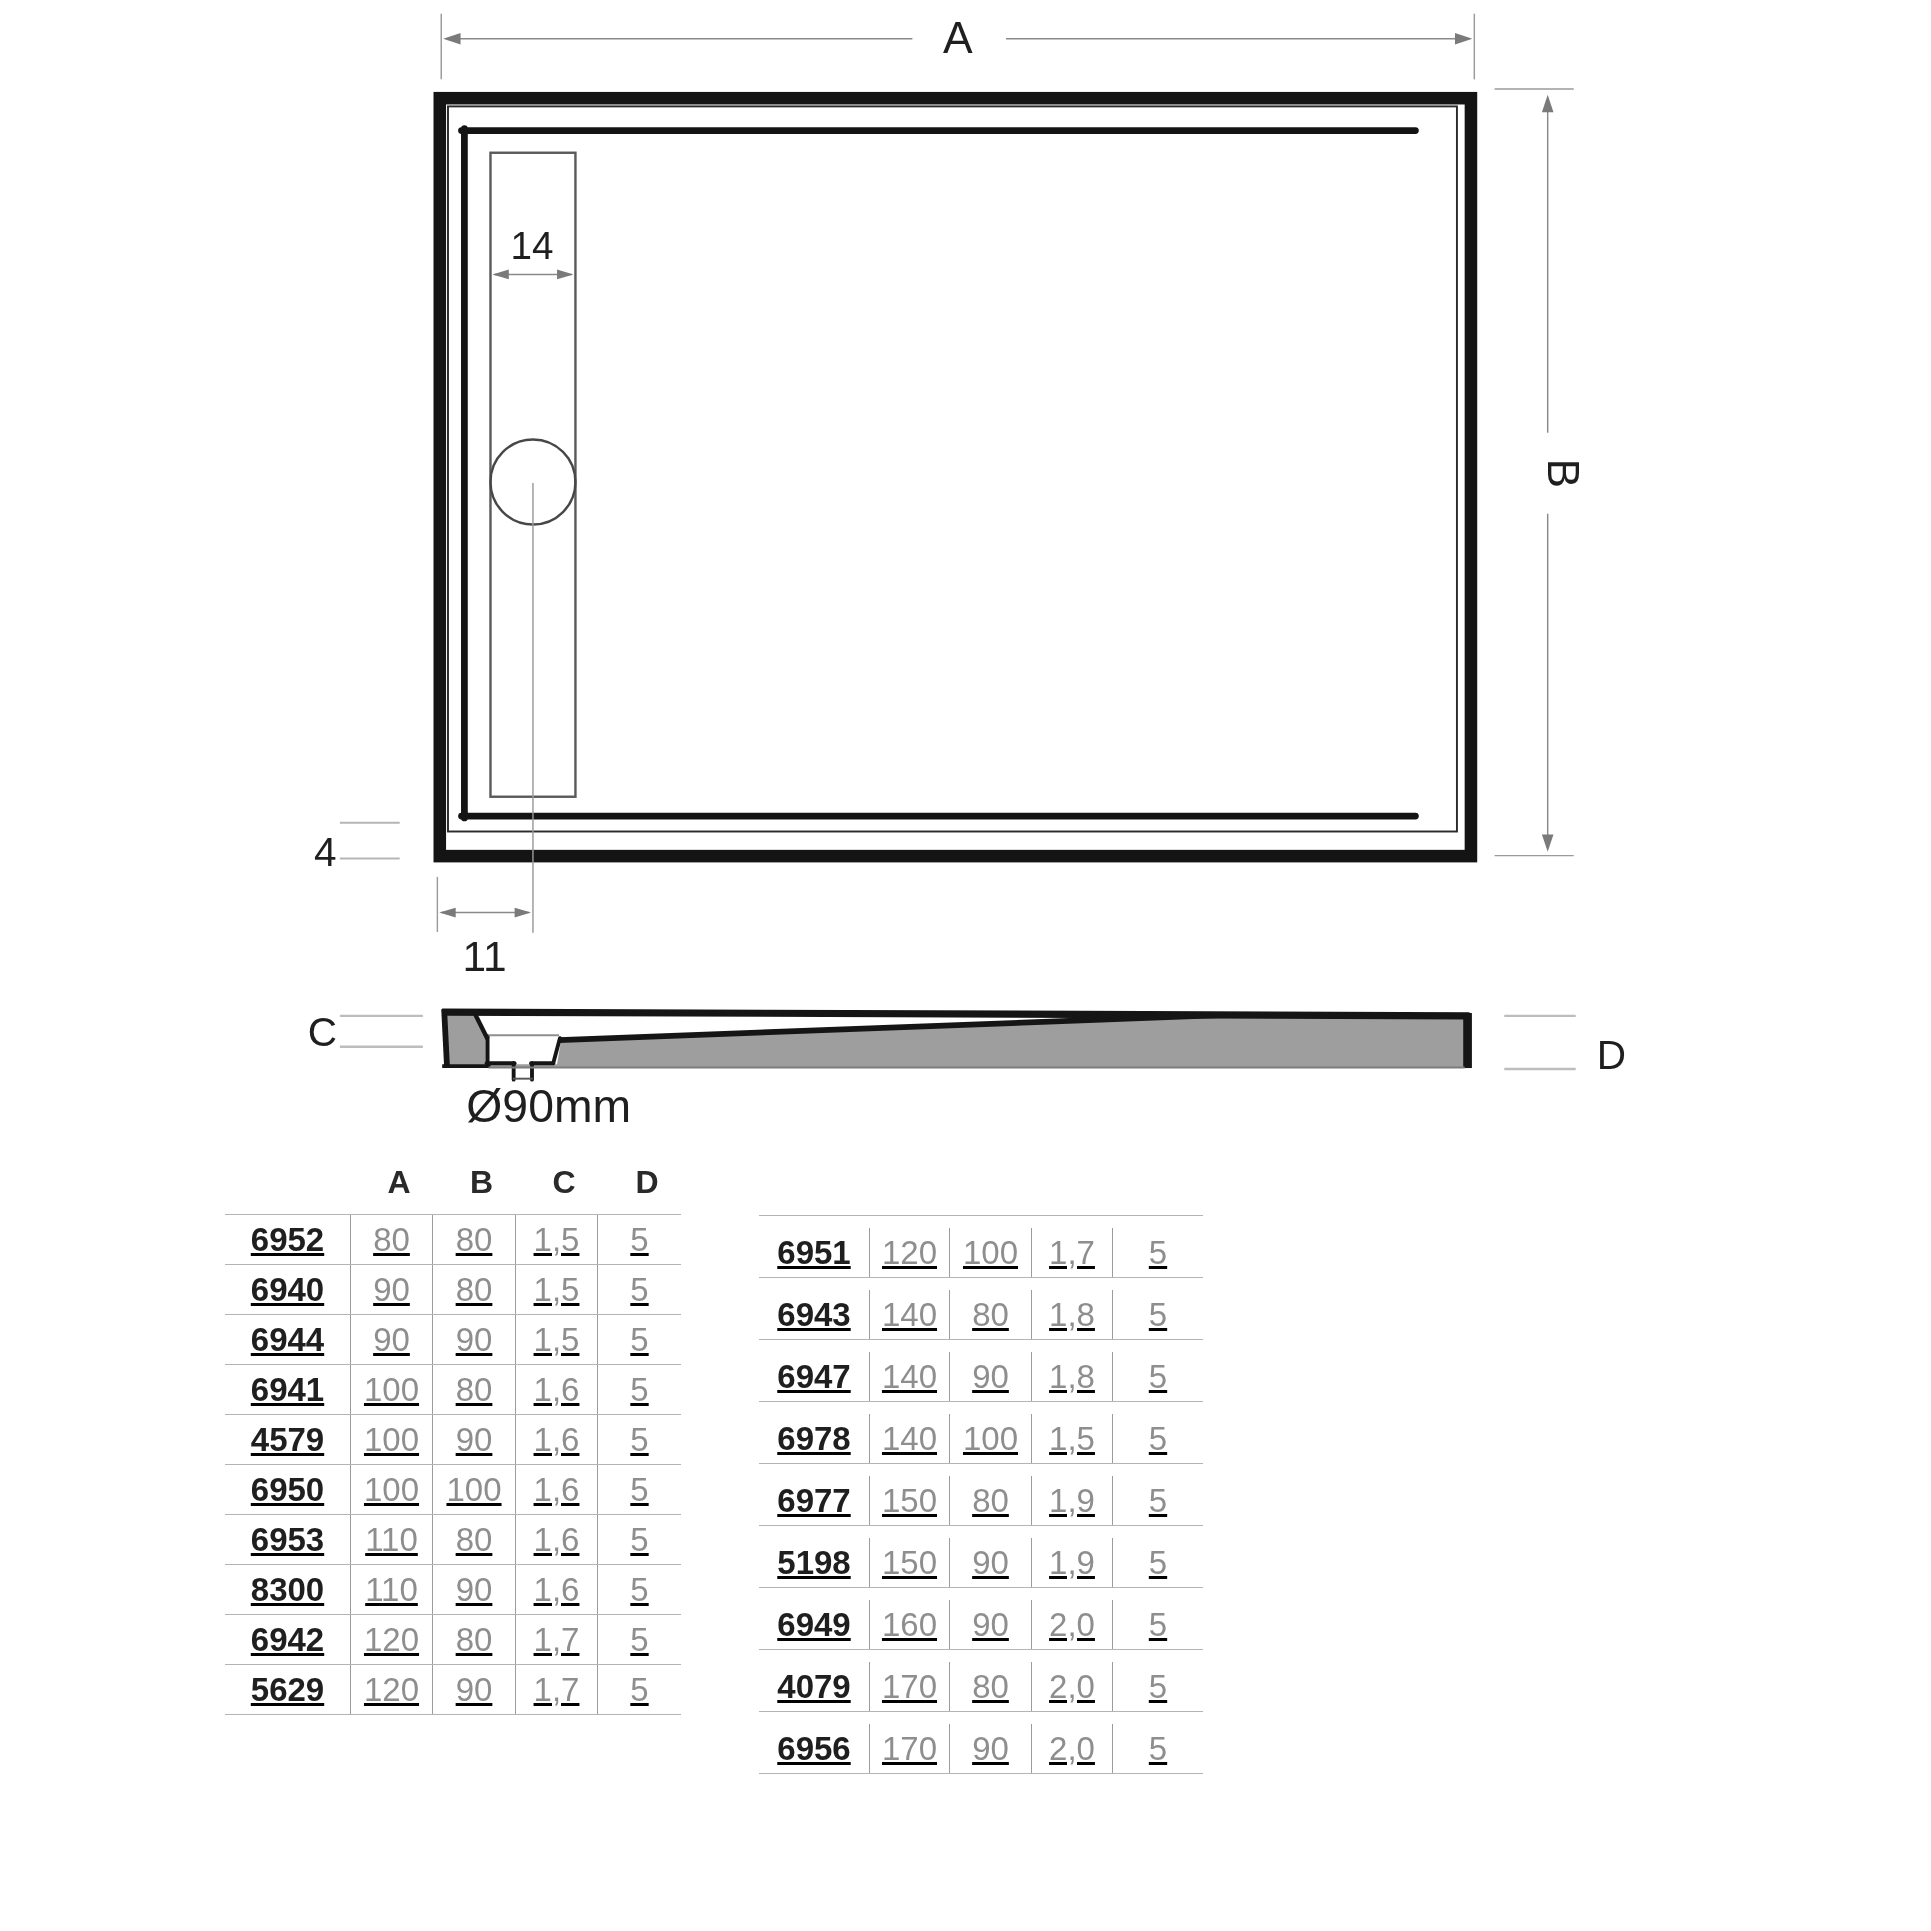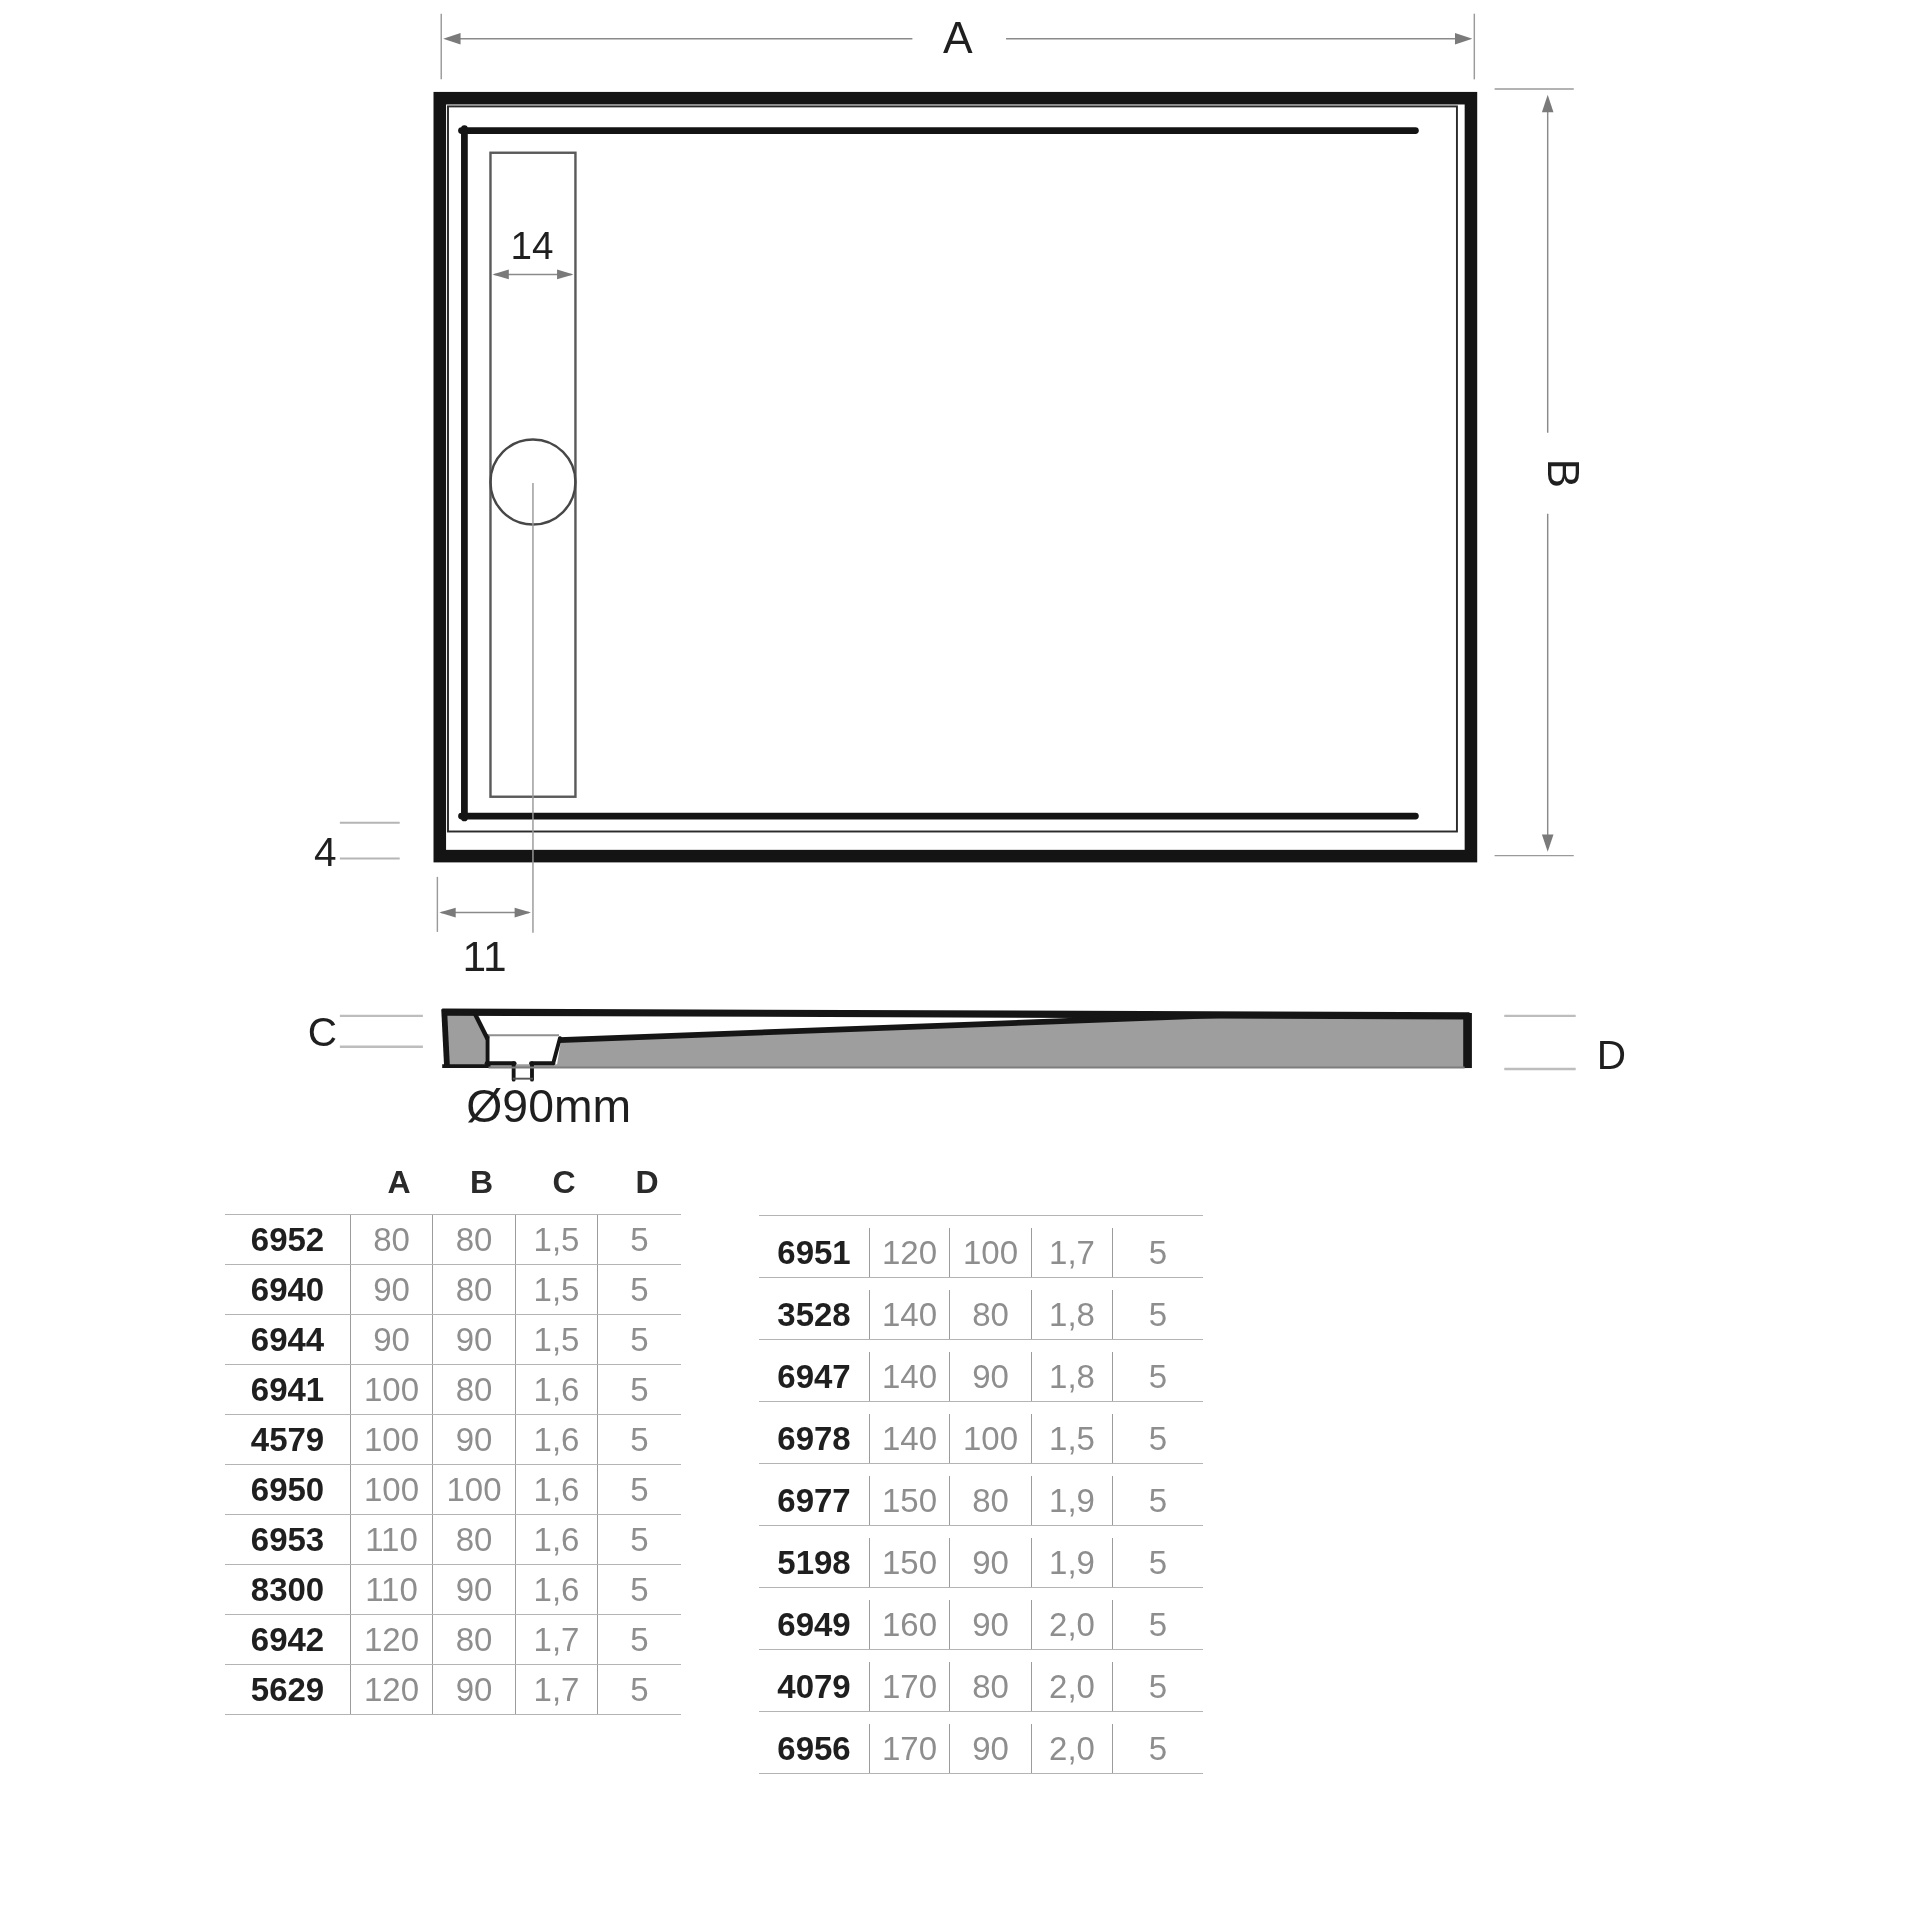--- a/index.html
+++ b/index.html
@@ -5,21 +5,21 @@
   html,body{margin:0;padding:0;background:#ffffff;}
   .page{position:relative;width:1931px;height:1931px;background:#ffffff;overflow:hidden;
         font-family:"Liberation Sans",sans-serif;}
   svg text{font-family:"Liberation Sans",sans-serif;fill:#1f1f1f;}
 
   
   .tbl{position:absolute;border-top:1.9px solid #b4b4b4;}
   .trow{display:grid;}
   .tbl-left  .trow{grid-template-columns:125px 82px 83px 82px 84px;height:50px;}
   .tbl-right .trow{grid-template-columns:110px 80px 82px 81px 91px;height:50px;margin-top:12px;}
-  .trow{border-bottom:1.9px solid #b4b4b4;box-sizing:border-box;}
+  .trow{border-bottom:1.9px solid #b4b4b4;box-sizing:border-box;text-decoration:underline;}
   .tcell{display:flex;align-items:center;justify-content:center;font-size:33px;box-sizing:border-box;}
   .c-code{font-weight:700;color:#1f1f1f;}
   .c-val{color:#8e8e8e;border-left:1.9px solid #9c9c9c;}
   .tbl-left{left:225px;top:1214px;width:456px;}
   .tbl-right{left:759px;top:1215px;width:444px;}
   .thead{position:absolute;left:233px;top:1157px;width:456px;height:50px;display:grid;
          grid-template-columns:125px 82px 83px 82px 84px;}
   .thcell{display:flex;align-items:center;justify-content:center;font-size:32px;font-weight:700;color:#2a2a2a;}
 </style>
 </head>
@@ -202,21 +202,21 @@
     </div>
   <div class="tbl tbl-right">
       <div class="trow">
         <div class="tcell c-code">6951</div>
         <div class="tcell c-val">120</div>
         <div class="tcell c-val">100</div>
         <div class="tcell c-val">1,7</div>
         <div class="tcell c-val">5</div>
       </div>
       <div class="trow">
-        <div class="tcell c-code">3528</div>
+        <div class="tcell c-code">6943</div>
         <div class="tcell c-val">140</div>
         <div class="tcell c-val">80</div>
         <div class="tcell c-val">1,8</div>
         <div class="tcell c-val">5</div>
       </div>
       <div class="trow">
         <div class="tcell c-code">6947</div>
         <div class="tcell c-val">140</div>
         <div class="tcell c-val">90</div>
         <div class="tcell c-val">1,8</div>

